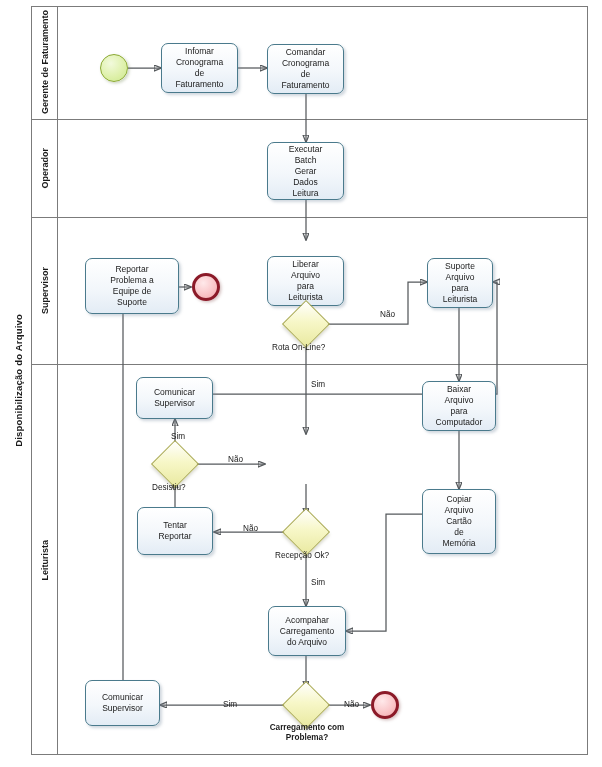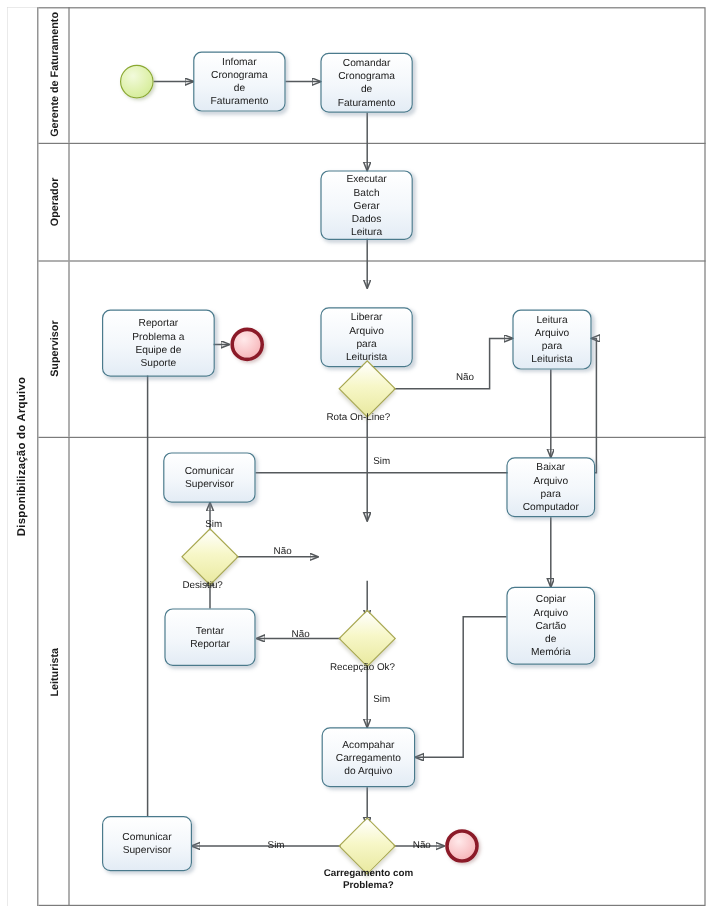--- a/index.html
+++ b/index.html
@@ -179,21 +179,21 @@
   <div class="task" style="left:161px;top:43px;width:77px;height:50px;">Infomar Cronograma de Faturamento</div>
 
   <div class="task" style="left:267px;top:44px;width:77px;height:50px;">Comandar Cronograma de Faturamento</div>
 
   <div class="task" style="left:267px;top:142px;width:77px;height:58px;">Executar Batch Gerar Dados Leitura</div>
 
   <div class="task" style="left:267px;top:240px;width:77px;height:50px;margin-top:16px;">Liberar Arquivo para Leiturista</div>
 
   <div class="task" style="left:85px;top:258px;width:94px;height:56px;">Reportar Problema a Equipe de Suporte</div>
 
-  <div class="task" style="left:427px;top:258px;width:66px;height:50px;">Leitura Arquivo para Leiturista</div>
+  <div class="task" style="left:427px;top:258px;width:66px;height:50px;">Suporte Arquivo para Leiturista</div>
 
   <div class="task" style="left:136px;top:377px;width:77px;height:42px;">Comunicar Supervisor</div>
 
   <div class="task" style="left:422px;top:381px;width:74px;height:50px;">Baixar Arquivo para Computador</div>
 
 
   <div class="task" style="left:422px;top:489px;width:74px;height:65px;">Copiar Arquivo Cartão de Memória</div>
 
   <div class="task" style="left:137px;top:507px;width:76px;height:48px;">Tentar Reportar</div>
 

